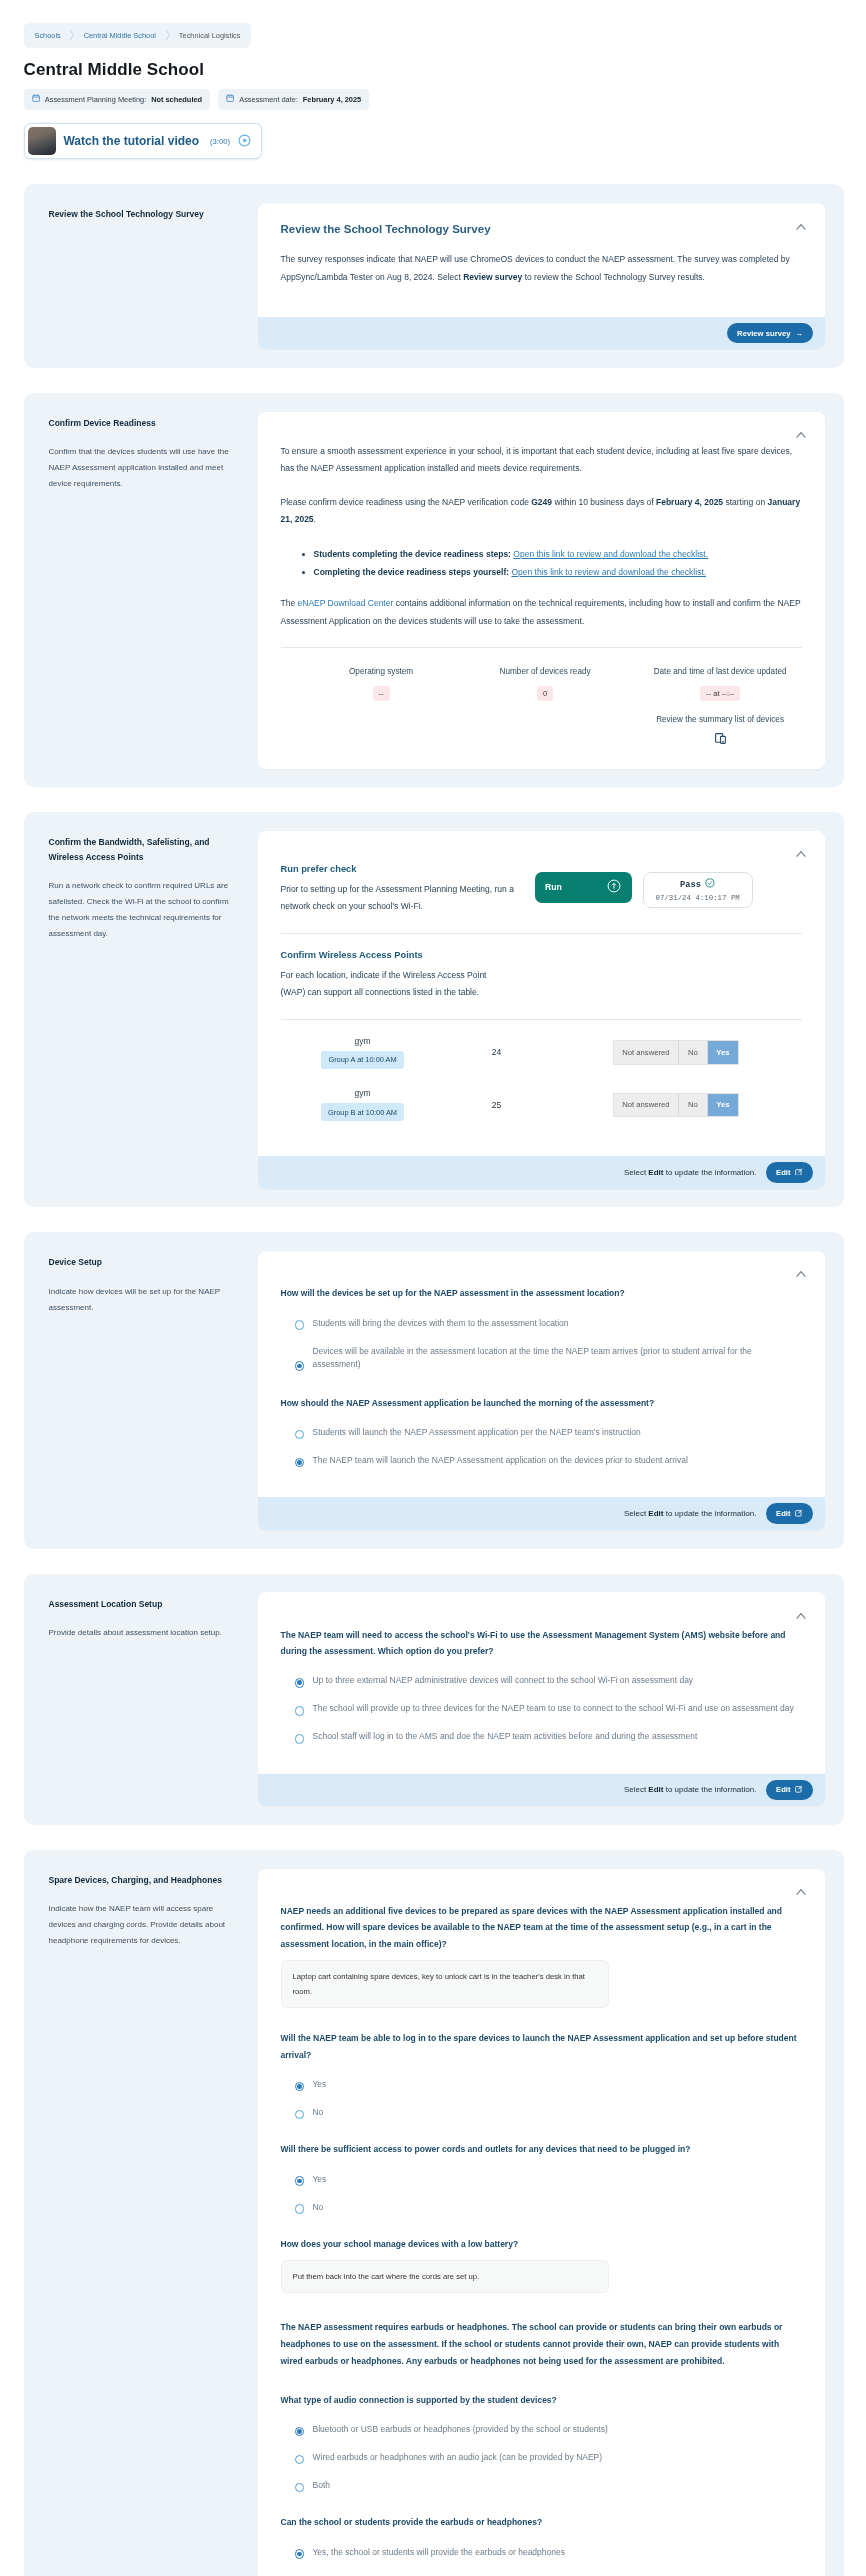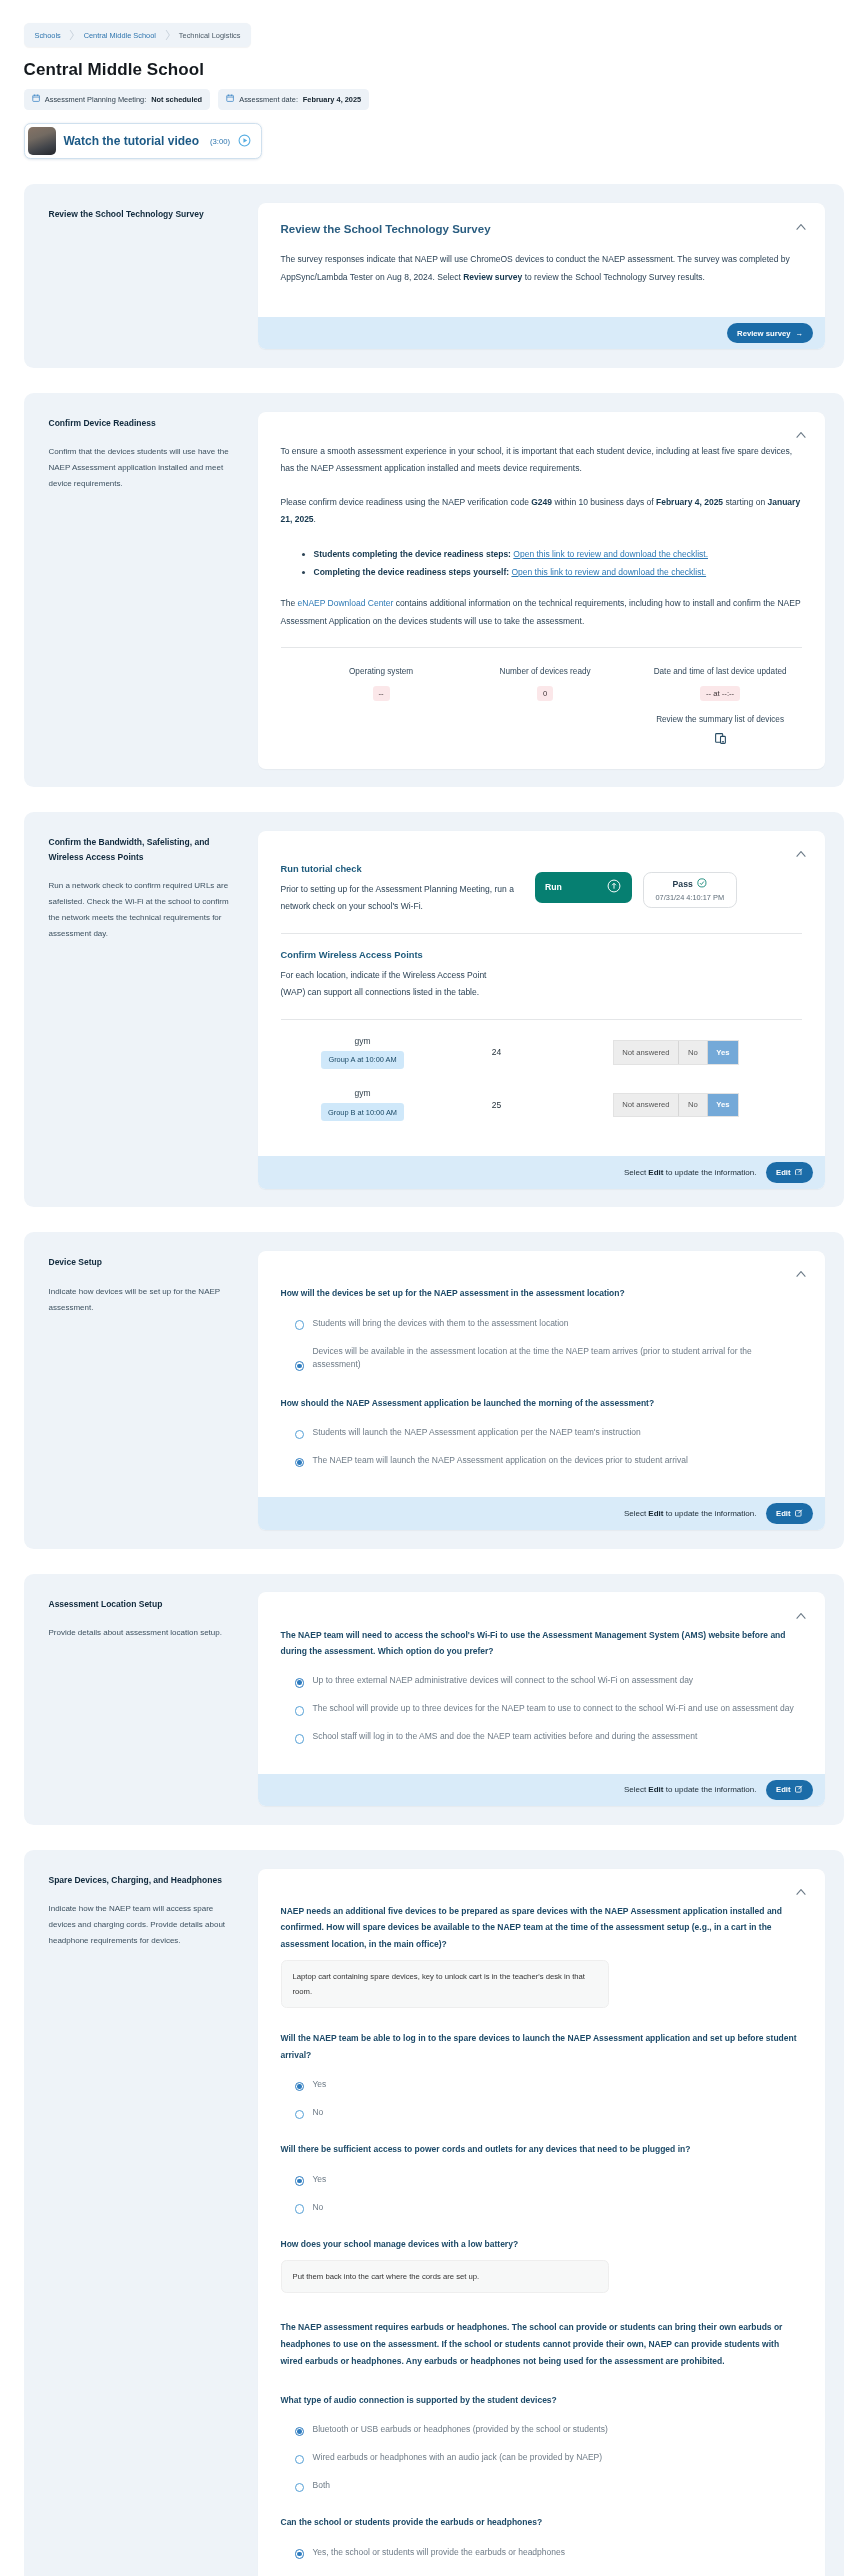--- a/index.html
+++ b/index.html
@@ -87,21 +87,21 @@
   
   .runrow { display:flex; align-items:flex-start; }
   .runinfo { flex:0 0 254px; }
   .run-btn {
     background:#067f71; color:#fff; border:none; border-radius:7px; cursor:pointer;
     width:97px; height:31px; display:flex; align-items:center; justify-content:space-between;
     padding:0 10.4px; font-size:8.7px; font-weight:700; font-family:inherit; margin-top:7.7px;
   }
   .pass-card {
     border:0.5px solid #dcdfe2; border-radius:8.2px; background:#fff; margin:7.7px 0 0 11px;
-    padding:5.5px 12px; text-align:center;
+    padding:5.5px 12px; text-align:center;font-family:Liberation Mono, monospace;
   }
   .pass-top { display:flex; align-items:center; justify-content:center; gap:4.4px; font-weight:700; font-size:8.7px; color:#243b4d; }
   .pass-time { font-size:7.4px; color:#5c6b77; margin-top:2.7px; }
   .wap-row { display:grid; grid-template-columns:164px 104px 1fr; align-items:center; margin:16.4px 0 19.7px; }
   .loc { text-align:center; font-size:8.5px; color:#33434f; }
   .chip { display:inline-block; background:#cfe8fa; color:#1b4965; border-radius:3.3px; padding:4.4px 7px; font-size:7.4px; margin-top:4.9px; }
   .cnt { text-align:center; font-size:8.5px; color:#1d2b35; }
   .seg { display:inline-flex; background:#ededed; border:0.5px solid #e2e2e2; overflow:hidden; margin-left:64px; }
   .seg-item {
     padding:6.6px 8.7px; font-size:7.7px; color:#555; background:transparent; border:none;
@@ -249,21 +249,21 @@
     <h2 class="side-title">Confirm the Bandwidth, Safelisting, and Wireless Access Points</h2>
     <p class="side-desc">Run a network check to confirm required URLs are safelisted. Check the Wi-Fi at the school to confirm the network meets the technical requirements for assessment day.</p>
   </div>
   <div class="card">
     <button class="collapse-btn"><svg width="12" height="7.7" viewBox="0 0 22 14">
           <polyline points="3,12 11,3 19,12" fill="none" stroke="#6b7a87" stroke-width="2"></polyline>
         </svg></button>
     <div class="card-body" style="padding-top:33px;">
       <div class="runrow">
         <div class="runinfo">
-          <h4 class="sub-title">Run tutorial check</h4>
+          <h4 class="sub-title">Run prefer check</h4>
           <p class="p" style="margin-bottom:0;">Prior to setting up for the Assessment Planning Meeting, run a network check on your school's Wi-Fi.</p>
         </div>
         <button class="run-btn">
           <span>Run</span>
           <span><svg width="14" height="14" viewBox="0 0 26 26">
                 <circle cx="13" cy="13" r="11" fill="none" stroke="#fff" stroke-width="1.8"></circle>
                 <line x1="13" y1="18" x2="13" y2="8.5" stroke="#fff" stroke-width="1.8"></line>
                 <polyline points="9.5,11.5 13,8 16.5,11.5" fill="none" stroke="#fff" stroke-width="1.8"></polyline>
               </svg></span>
         </button>

